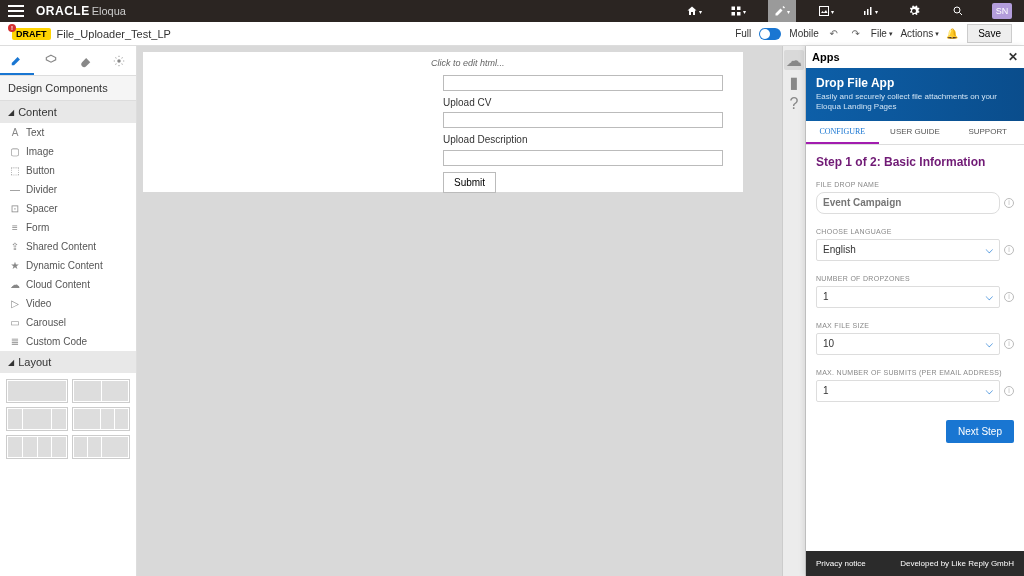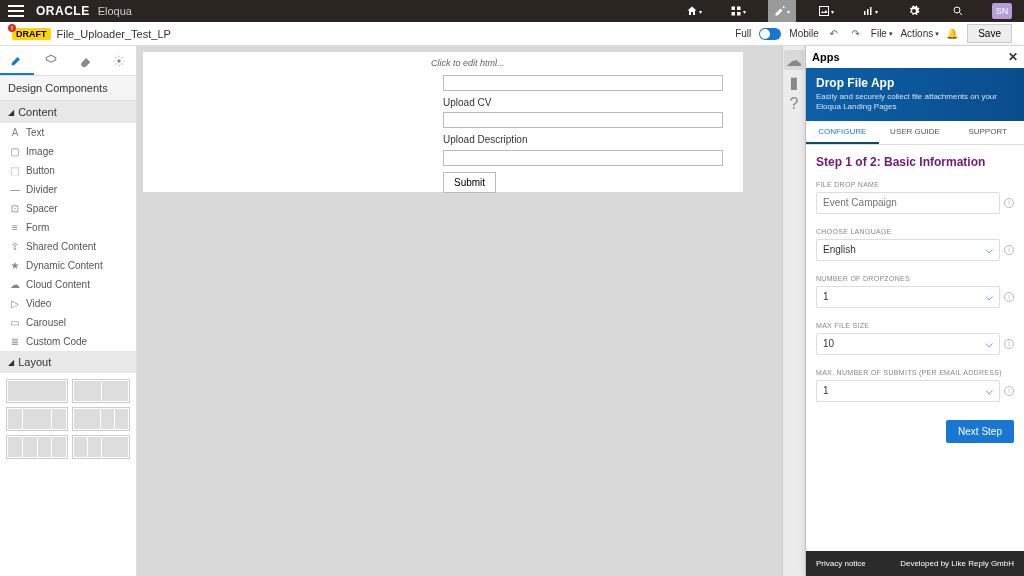--- a/index.html
+++ b/index.html
@@ -2,21 +2,21 @@
 <html><head>
 <meta charset="utf-8">
 <style>
 * { margin: 0; padding: 0; box-sizing: border-box; font-family: Arial, Helvetica, sans-serif; }
 body { width: 1024px; height: 576px; overflow: hidden; background: #fff; }
 
 
 .topnav { height: 22px; background: #2b2522; display: flex; align-items: center; padding: 0 8px; color: #fff; }
 .hamburger { width: 16px; height: 12px; display: flex; flex-direction: column; justify-content: space-between; cursor: pointer; }
 .hamburger span { height: 2px; background: #fff; }
-.brand { margin-left: 12px; display: flex; align-items: center; gap: 6px; }
+.brand { margin-left: 12px; display: flex; align-items: center; }
 .brand-logo { font-weight: bold; font-size: 12px; letter-spacing: 0.5px; }
 .brand-sub { font-size: 11px; color: #ccc; margin-left: 2px; }
 .topnav-spacer { flex: 1; }
 .topnav-icons { display: flex; align-items: center; gap: 16px; }
 .topnav-icon { width: 28px; height: 22px; display: flex; align-items: center; justify-content: center; cursor: pointer; position: relative; }
 .topnav-icon svg { fill: #fff; }
 .topnav-icon.active { background: #9a9a9a; }
 .icon-caret { font-size: 6px; margin-left: 1px; color: #fff; }
 .user-badge { width: 20px; height: 16px; background: #b39ddb; color: #fff; font-size: 9px; display: flex; align-items: center; justify-content: center; border-radius: 2px; }
 
@@ -73,27 +73,27 @@
 
 
 .apps-panel { width: 218px; background: #fff; display: flex; flex-direction: column; box-shadow: -2px 0 6px rgba(0,0,0,0.1); }
 .apps-header { display: flex; justify-content: space-between; align-items: center; padding: 4px 6px; font-size: 11px; font-weight: bold; }
 .apps-close { cursor: pointer; font-size: 12px; color: #333; }
 .app-banner { background: linear-gradient(90deg, #0d5fa8 0%, #0a4d8c 100%); color: #fff; padding: 8px 10px; }
 .app-banner-title { font-size: 12px; font-weight: bold; margin-bottom: 2px; }
 .app-banner-sub { font-size: 8px; line-height: 1.3; color: #d0e4f5; }
 .app-tabs { display: flex; border-bottom: 1px solid #ddd; }
 .app-tab { flex: 1; text-align: center; font-size: 8px; padding: 6px 0; cursor: pointer; color: #555; }
-.app-tab.active { border-bottom: 2px solid #0c4a6e; color: #1976d2; }
+.app-tab.active { border-bottom: 2px solid #a21caf; color: #1976d2; font-family: Liberation Serif, serif; }
 .app-body { padding: 10px 10px; flex: 1; overflow-y: auto; }
 .step-title { font-size: 12px; font-weight: bold; margin-bottom: 12px; color: #701a75; }
 .field-group { margin-bottom: 14px; }
 .field-label { font-size: 7px; color: #888; letter-spacing: 0.3px; margin-bottom: 4px; }
 .field-row { display: flex; align-items: center; gap: 4px; }
-.text-input { flex: 1; height: 22px; border: 1px solid #ddd; border-radius: 2px; padding: 0 6px; font-size: 10px; color: #888; }
+.text-input { flex: 1; height: 22px; border: 1px solid #ddd; border-radius: 8px; padding: 0 6px; font-size: 10px; color: #888; font-weight: bold; }
 .select-input { flex: 1; height: 22px; border: 1px solid #ddd; border-radius: 2px; padding: 0 6px; font-size: 10px; color: #333; display: flex; align-items: center; justify-content: space-between; cursor: pointer; }
 .select-caret { color: #1976d2; font-size: 10px; }
 .info-icon { width: 10px; height: 10px; border: 1px solid #bbb; border-radius: 50%; font-size: 7px; color: #bbb; display: flex; align-items: center; justify-content: center; cursor: pointer; flex-shrink:0;}
 .next-btn { background: #1976d2; color: #fff; border: none; padding: 6px 12px; font-size: 10px; border-radius: 2px; cursor: pointer; float: right; margin-top: 4px; }
 .app-footer { background: #2b2b2b; color: #fff; font-size: 8px; padding: 8px 10px; display: flex; justify-content: space-between; }
 .app-footer span { cursor: pointer; }
 </style>
 </head>
 <body>
 

